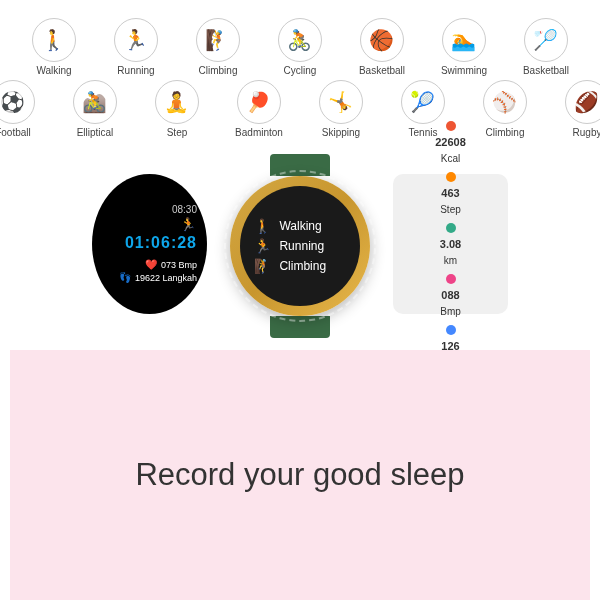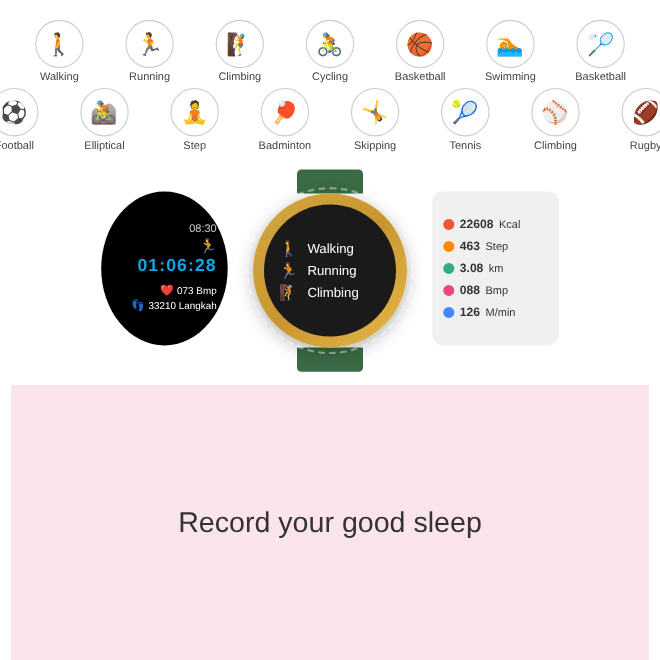--- a/index.html
+++ b/index.html
@@ -203,20 +203,21 @@
       padding: 8px 10px;
       gap: 8px;
     }
 
     .stats-right .stat-item {
       display: flex;
       align-items: center;
       gap: 5px;
       font-size: 10px;
       color: #333;
+      flex-direction: column;
     }
 
     .stat-dot {
       width: 10px;
       height: 10px;
       border-radius: 50%;
       flex-shrink: 0;
     }
 
     .dot-red { background: #e53; }
@@ -236,21 +237,21 @@
       background: #fce4ec;
       margin-top: 16px;
       padding: 18px 20px;
       display: flex;
       align-items: center;
       justify-content: center;
       flex: 1;
     }
 
     .sleep-text {
-      font-size: 26px;
+      font-size: 31px;
       color: #333;
       font-weight: 400;
       text-align: center;
     }
   </style>
 </head>
 <body>
 
 <div class="page-wrapper">
 
@@ -327,21 +328,21 @@
     <div class="stats-left">
       <span class="time-small">08:30</span>
       <div style="font-size:13px; color:#ff6600; margin-bottom:2px;">🏃</div>
       <span class="time-big">01:06:28</span>
       <div class="stat-row">
         <span class="icon-small heart-icon">❤️</span>
         <span>073 Bmp</span>
       </div>
       <div class="stat-row">
         <span class="icon-small steps-icon">👣</span>
-        <span>33210 Langkah</span>
+        <span>19622 Langkah</span>
       </div>
     </div>
 
     <div class="watch-body">
       <div class="watch-band-top"></div>
       <div class="watch-case">
         <div class="watch-screen">
           <div class="watch-menu-item">
             <span class="menu-icon menu-walking">🚶</span>
             <span>Walking</span>

